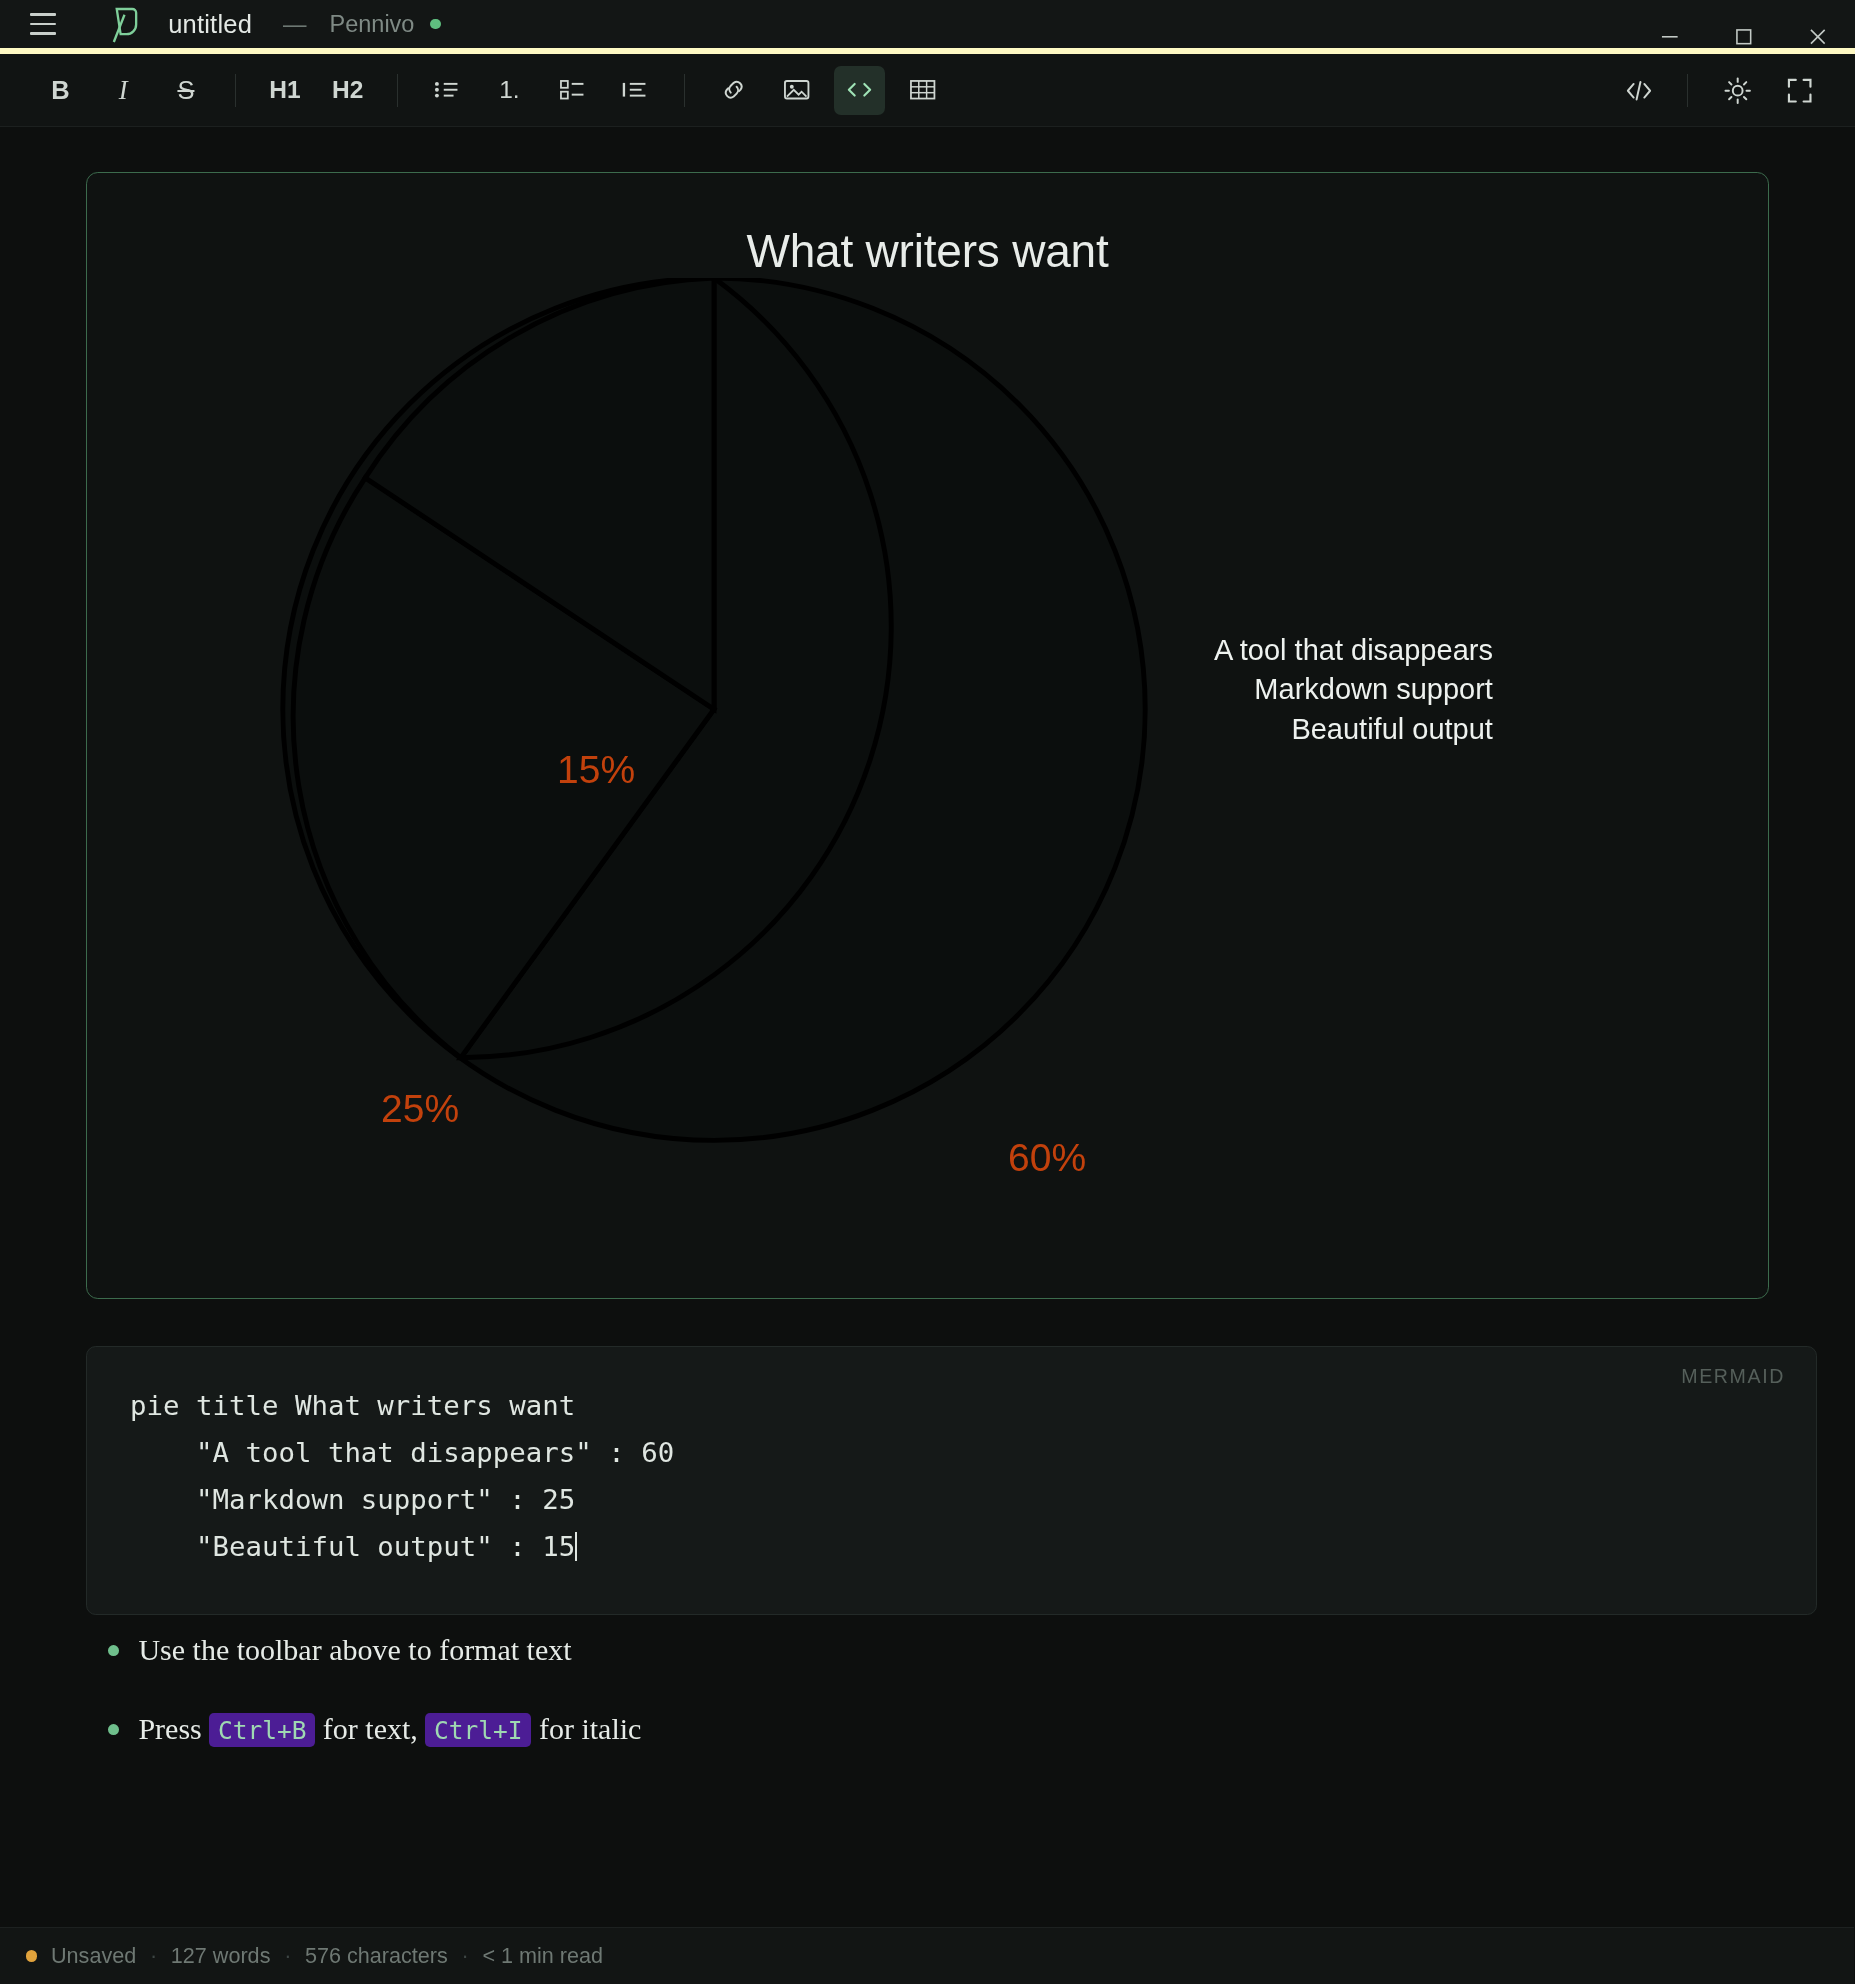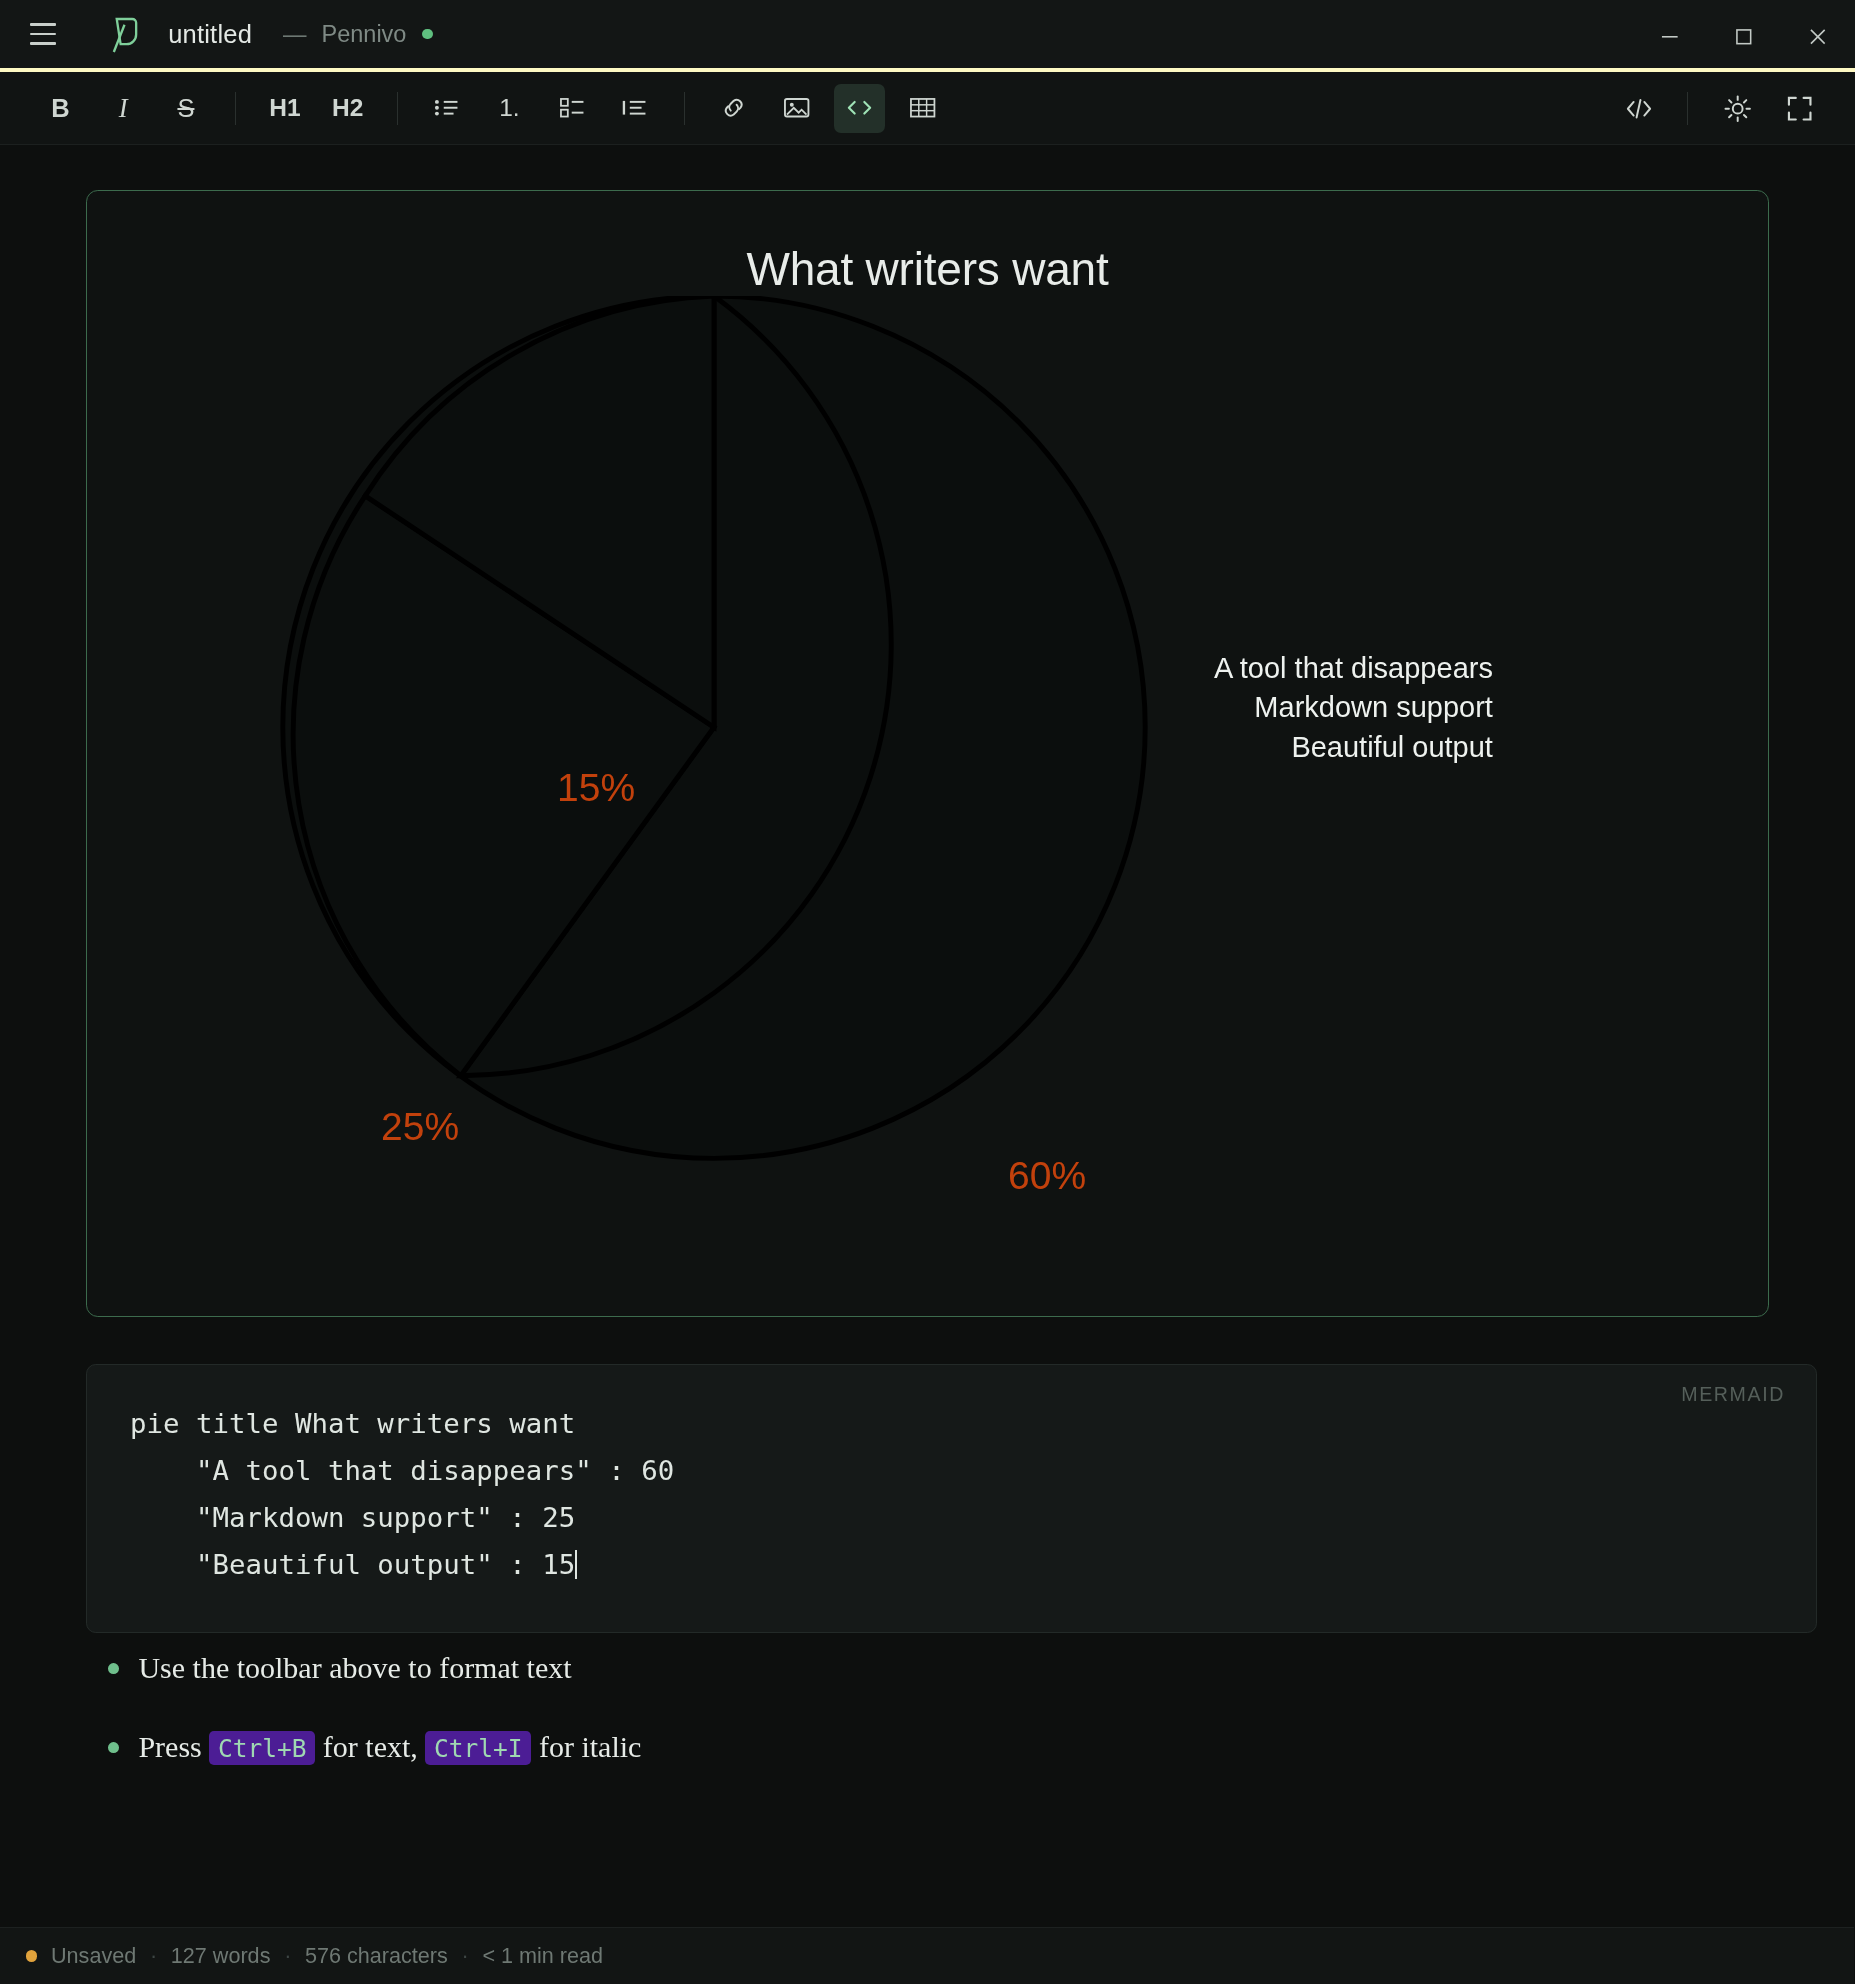--- a/index.html
+++ b/index.html
@@ -6,26 +6,26 @@
   html, body {
     margin: 0; padding: 0;
     width: 1855px; height: 1985px;
     background: #0d0f0e;
     font-family: "Liberation Sans", sans-serif;
     overflow: hidden;
   }
 
   
   .titlebar {
-    height: 72px;
+    height: 54px;
     background: #131615;
     display: flex;
     align-items: center;
     padding: 0 0 0 21.6px;
-    border-bottom: 4px solid #fef9c3;
+    border-bottom: 6px solid #fef9c3;
     position: relative;
   }
   .hamburger {
     width: 43px; height: 43px;
     display: flex; flex-direction: column; justify-content: center; align-items: center;
     gap: 6.9px;
     cursor: pointer;
   }
   .hamburger span {
     display: block; width: 25.5px; height: 2.5px; background: #c9cfcb; border-radius: 1px;
@@ -40,21 +40,21 @@
     font-size: 25.5px;
     color: #e3e8e4;
     letter-spacing: 0.2px;
   }
   .app-sep {
     margin-left: 31px;
     font-size: 23.5px;
     color: #6d7873;
   }
   .app-name {
-    margin-left: 15px;
+    margin-left: 23px;
     font-size: 23.5px;
     color: #7f8a85;
   }
   .dot-modified {
     width: 10.8px; height: 10.8px; border-radius: 50%;
     background: #5fbf7f;
     margin-left: 15.7px;
   }
   .win-controls {
     position: absolute;

